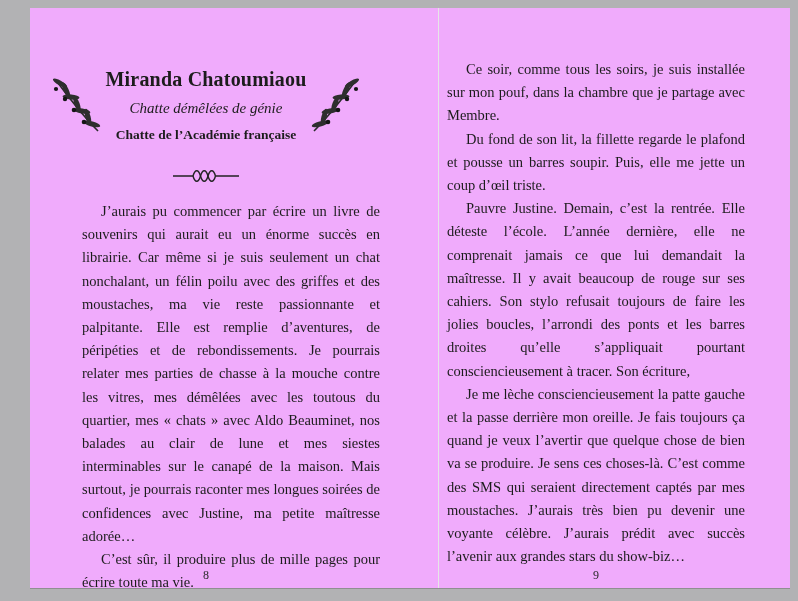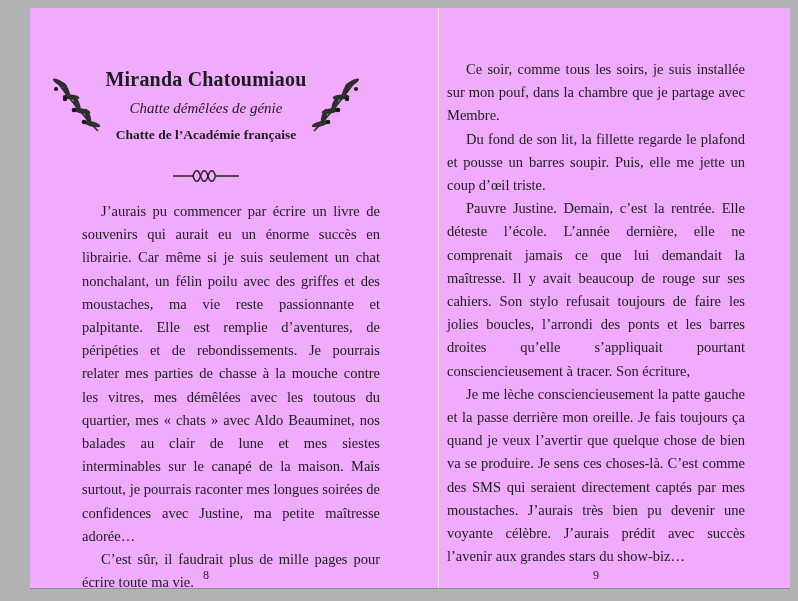--- a/index.html
+++ b/index.html
@@ -112,21 +112,21 @@
   <div class="divider">
     <svg width="70" height="16" viewBox="0 0 70 16" xmlns="http://www.w3.org/2000/svg">
       <path d="M2 8 H 22 M45 8 H 68" stroke="#222222" stroke-width="1.5" fill="none"></path>
       <path d="M22 8 c2 -7 5.5 -7 7.5 0 c2 7 5.5 7 7.5 0 c2 -7 5.5 -7 7.5 0" fill="none" stroke="#222222" stroke-width="1.4"></path>
       <path d="M22 8 c2 7 5.5 7 7.5 0 c2 -7 5.5 -7 7.5 0 c2 7 5.5 7 7.5 0" fill="none" stroke="#222222" stroke-width="1.4"></path>
     </svg>
   </div>
 
   <div class="body-col left-body">
     <p>J’aurais pu commencer par écrire un livre de souvenirs qui aurait eu un énorme succès en librairie. Car même si je suis seulement un chat nonchalant, un félin poilu avec des griffes et des moustaches, ma vie reste passionnante et palpitante. Elle est remplie d’aventures, de péripéties et de rebondissements. Je pourrais relater mes parties de chasse à la mouche contre les vitres, mes démêlées avec les toutous du quartier, mes « chats » avec Aldo Beauminet, nos balades au clair de lune et mes siestes interminables sur le canapé de la maison. Mais surtout, je pourrais raconter mes longues soirées de confidences avec Justine, ma petite maîtresse adorée…</p>
-    <p>C’est sûr, il faudrait plus de mille pages pour écrire toute ma vie.</p>
+    <p>C’est sûr, il produire plus de mille pages pour écrire toute ma vie.</p>
   </div>
   <div class="page-num pn-left">8</div>
 
   <div class="body-col right-body">
     <p>Ce soir, comme tous les soirs, je suis installée sur mon pouf, dans la chambre que je partage avec Membre.</p>
     <p>Du fond de son lit, la fillette regarde le plafond et pousse un barres soupir. Puis, elle me jette un coup d’œil triste.</p>
     <p>Pauvre Justine. Demain, c’est la rentrée. Elle déteste l’école. L’année dernière, elle ne comprenait jamais ce que lui demandait la maîtresse. Il y avait beaucoup de rouge sur ses cahiers. Son stylo refusait toujours de faire les jolies boucles, l’arrondi des ponts et les barres droites qu’elle s’appliquait pourtant consciencieusement à tracer. Son écriture,</p>
     <p>Je me lèche consciencieusement la patte gauche et la passe derrière mon oreille. Je fais toujours ça quand je veux l’avertir que quelque chose de bien va se produire. Je sens ces choses-là. C’est comme des SMS qui seraient directement captés par mes moustaches. J’aurais très bien pu devenir une voyante célèbre. J’aurais prédit avec succès l’avenir aux grandes stars du show-biz…</p>
   </div>
   <div class="page-num pn-right">9</div>

